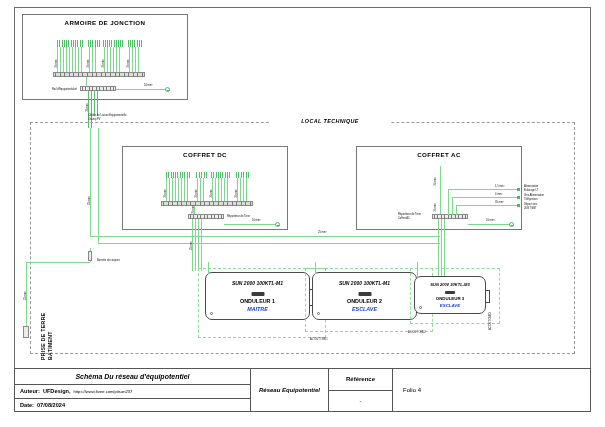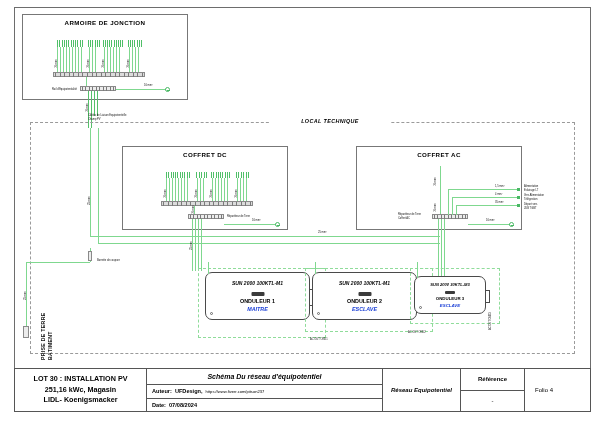--- a/index.html
+++ b/index.html
@@ -453,25 +453,20 @@
     <div class="port" style="top:13px;height:13px;"></div>
     <div class="dot"></div>
   </div>
   <div class="vlbl" style="left:489px;top:330px;">AC OUT OND3</div>
 
   <div class="w wv" style="left:208px;top:262px;height:12px;"></div>
   <div class="w wv" style="left:315px;top:262px;height:12px;"></div>
   <div class="w wv" style="left:417px;top:262px;height:16px;"></div>
 
   <div class="tb">
-    <div class="c c-lot">
-      <div>LOT 30 : INSTALLATION PV</div>
-      <div>251,16 kWc, Magasin</div>
-      <div>LIDL- Koenigsmacker</div>
-    </div>
     <div class="c c-mid">
       <div class="top">Schéma Du réseau d'équipotentiel</div>
       <div class="r">
         <span>Auteur:</span>
         <span>UFDesign,</span>
         <span class="sub">https://www.fiverr.com/pitson237</span>
       </div>
       <div class="r">
         <span>Date:</span>
         <span>07/08/2024</span>

